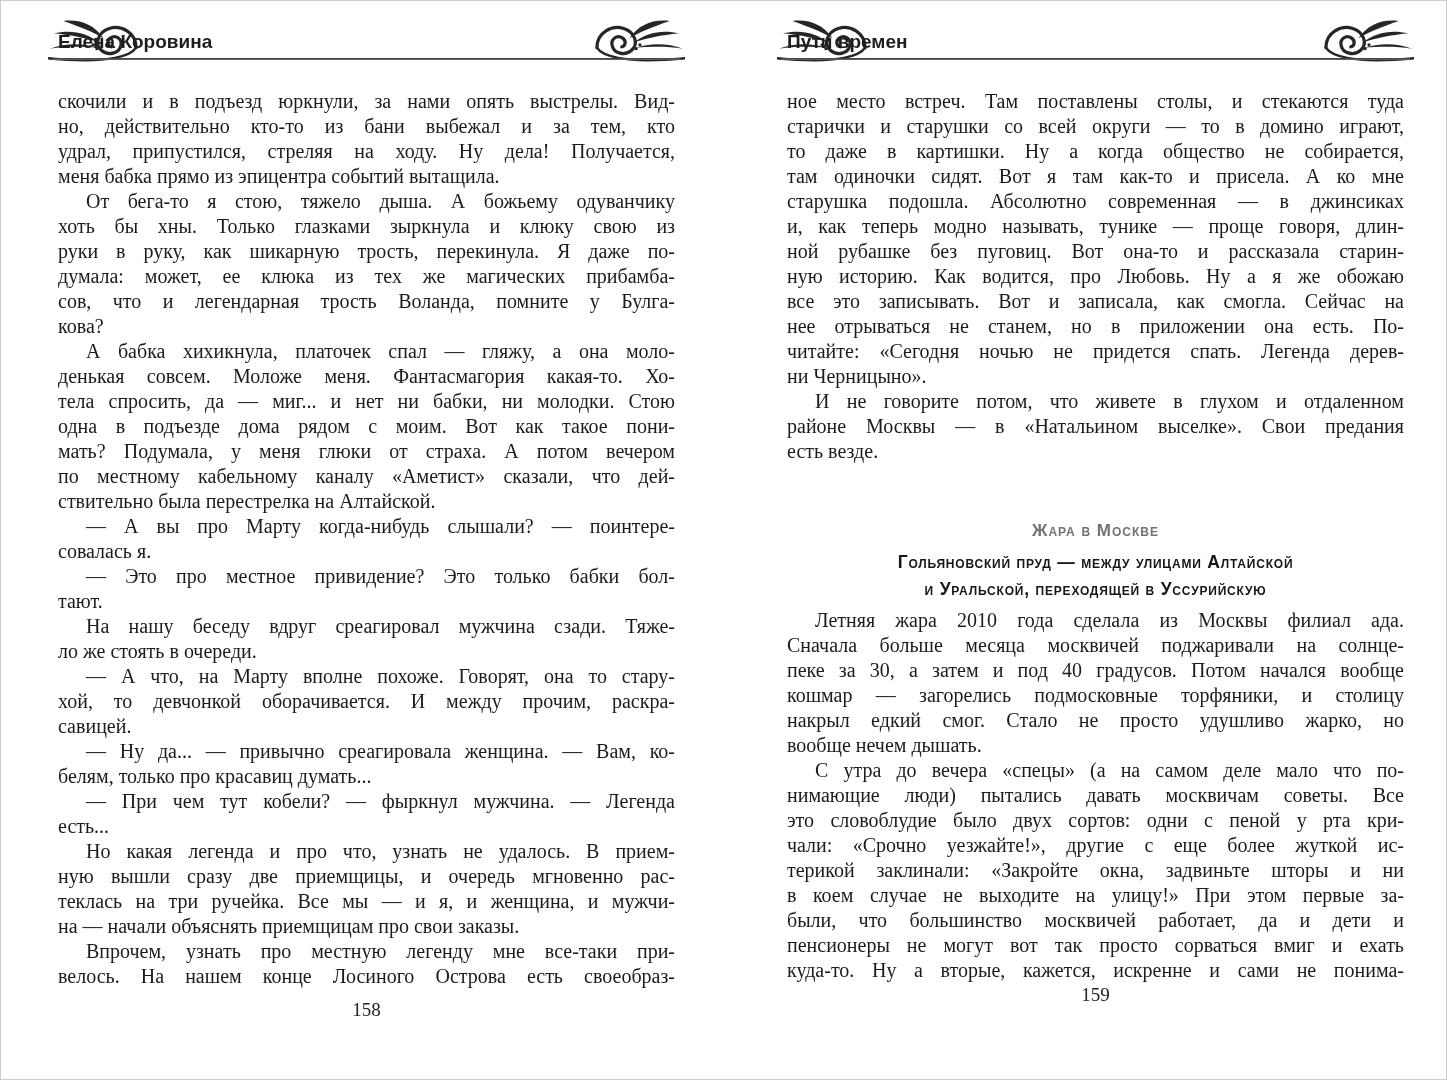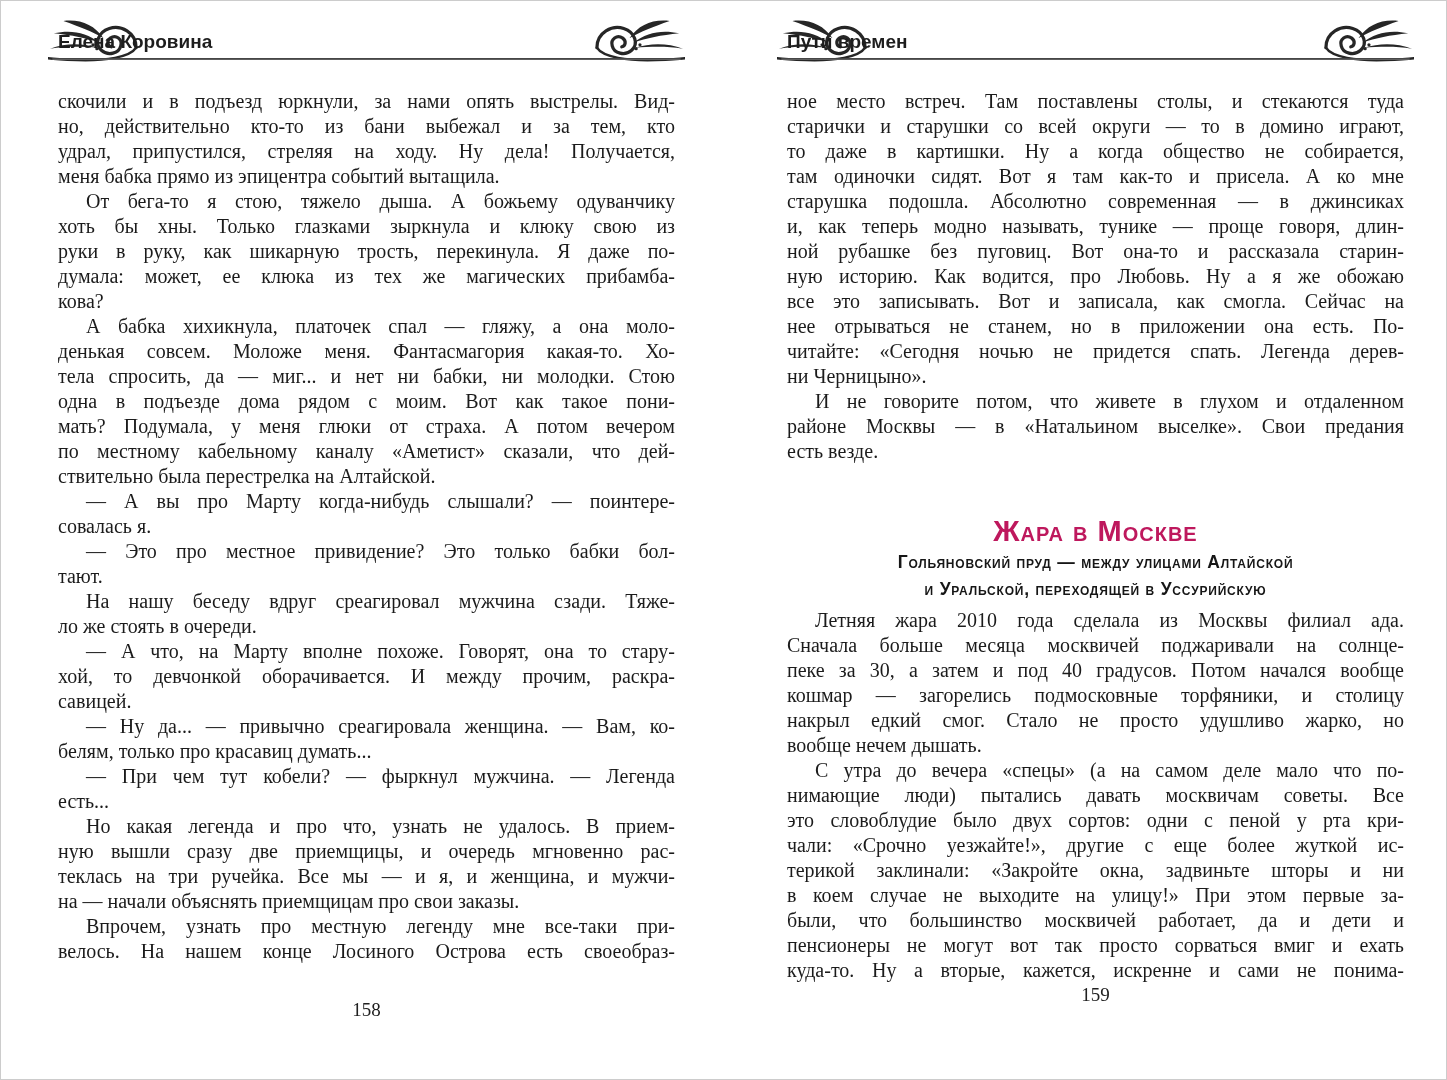--- a/index.html
+++ b/index.html
@@ -38,22 +38,22 @@
   
   .page-body{position:absolute;top:88px;left:0;right:0;font-size:20px;line-height:25px;}
   .line{text-align:justify;text-align-last:justify;white-space:normal;}
   .line.indent{text-indent:28px;}
   .line.last{text-align-last:left;}
   .blk{margin:0;}
   .blk-heading{margin:52px 0 3px;}
   .blk-heading .line{
     text-align:right;text-align-last:center;
     font-family:"Liberation Sans","DejaVu Sans",sans-serif;
-    font-weight:700;font-size:29px;line-height:30px;
-    font-variant:small-caps;letter-spacing:1px;color:#be185d;
+    font-weight:700;font-size:17px;line-height:30px;
+    font-variant:small-caps;letter-spacing:1px;color:#737373;
   }
   .blk-subheading{margin:3px 0 5px;}
   .blk-subheading .line{
     text-align:left;text-align-last:center;
     font-family:"Liberation Sans","DejaVu Sans",sans-serif;
     font-weight:700;font-size:17.5px;line-height:27px;
     font-variant:small-caps;letter-spacing:0.8px;color:#161616;
   }
 
   .page-number{
@@ -106,20 +106,21 @@
           <div class="line">скочили и в подъезд юркнули, за нами опять выстрелы. Вид-</div>
           <div class="line">но, действительно кто-то из бани выбежал и за тем, кто</div>
           <div class="line">удрал, припустился, стреляя на ходу. Ну дела! Получается,</div>
           <div class="line last">меня бабка прямо из эпицентра событий вытащила.</div>
         </div>
         <div class="blk blk-para">
           <div class="line indent">От бега-то я стою, тяжело дыша. А божьему одуванчику</div>
           <div class="line">хоть бы хны. Только глазками зыркнула и клюку свою из</div>
           <div class="line">руки в руку, как шикарную трость, перекинула. Я даже по-</div>
           <div class="line">думала: может, ее клюка из тех же магических прибамба-</div>
+          <div class="line">сов, что и легендарная трость Воланда, помните у Булга-</div>
           <div class="line last">кова?</div>
         </div>
         <div class="blk blk-para">
           <div class="line indent">А бабка хихикнула, платочек спал — гляжу, а она моло-</div>
           <div class="line">денькая совсем. Моложе меня. Фантасмагория какая-то. Хо-</div>
           <div class="line">тела спросить, да — миг... и нет ни бабки, ни молодки. Стою</div>
           <div class="line">одна в подъезде дома рядом с моим. Вот как такое пони-</div>
           <div class="line">мать? Подумала, у меня глюки от страха. А потом вечером</div>
           <div class="line">по местному кабельному каналу «Аметист» сказали, что дей-</div>
           <div class="line last">ствительно была перестрелка на Алтайской.</div>

